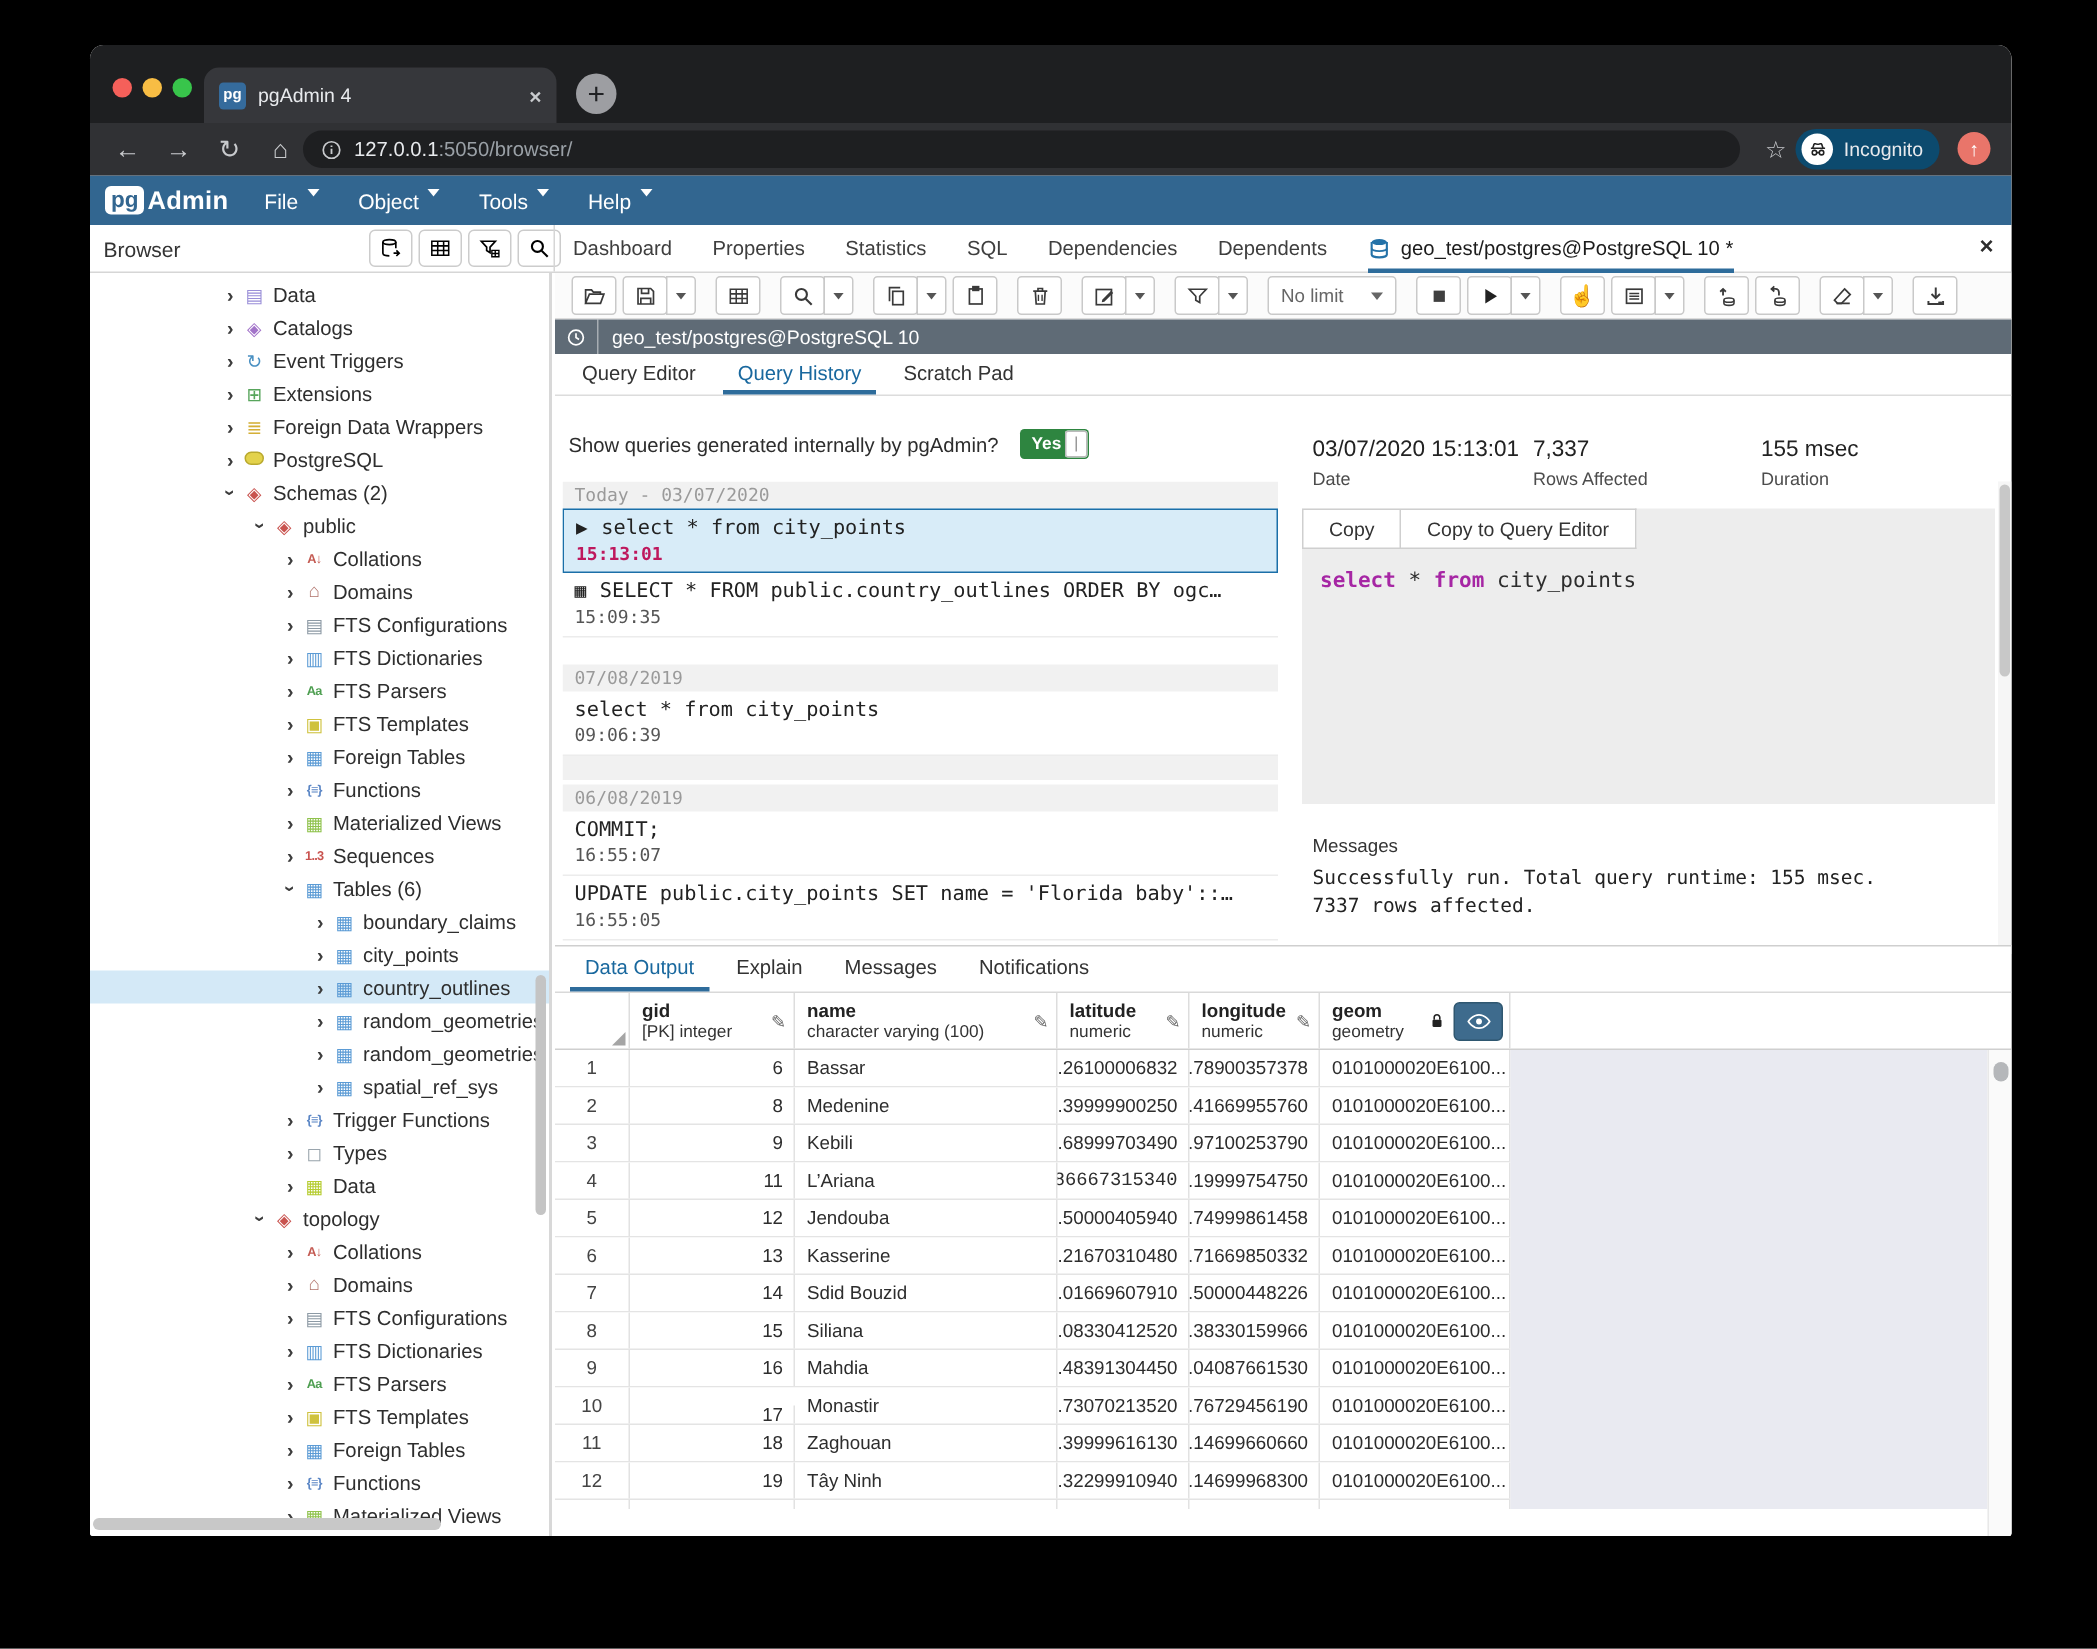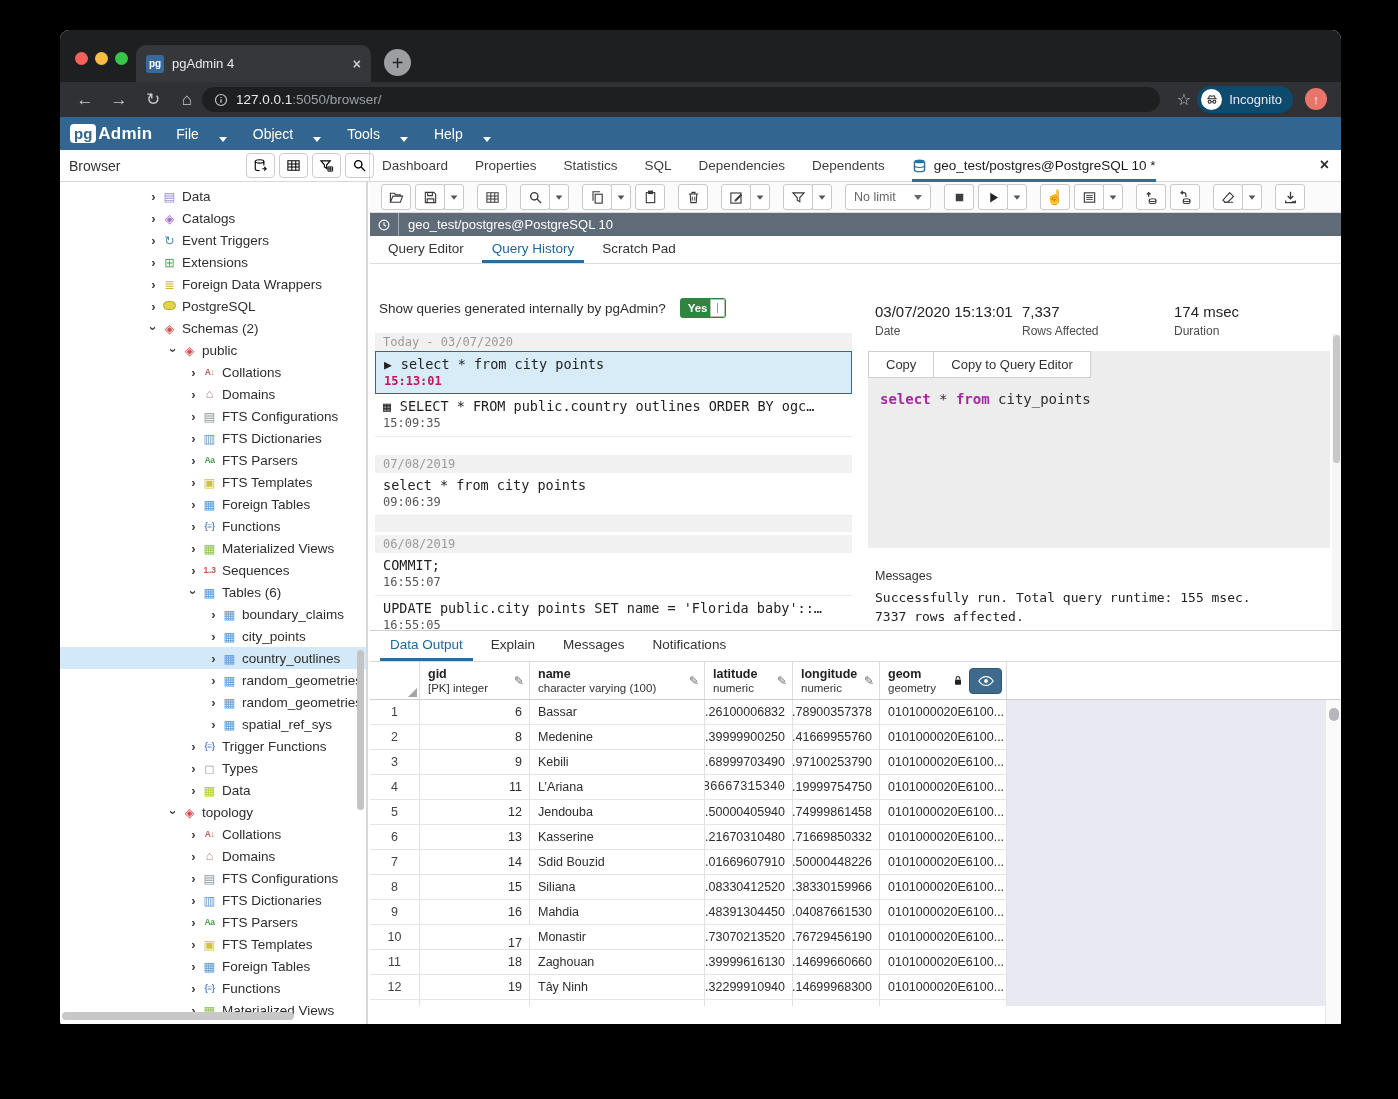--- a/index.html
+++ b/index.html
@@ -23,21 +23,21 @@
   .incog{position:absolute;right:48px;top:4px;height:27px;background:#0c4a6e;border-radius:14px;display:flex;align-items:center;gap:7px;padding:0 11px 0 4px;color:#e8eaed;font-size:13px}
   .incog-circ{width:21px;height:21px;border-radius:50%;background:#fff;display:flex;align-items:center;justify-content:center}
   .incog-circ svg{width:14px;height:14px}
   .updbtn{position:absolute;right:14px;top:6px;width:22px;height:22px;border-radius:50%;background:#e9756a;color:#fff;display:flex;align-items:center;justify-content:center;font-size:13px;font-weight:bold}
   
   .appbar{height:33px;background:var(--header_blue,#326690);display:flex;align-items:center;color:#fff}
   .logo{margin-left:10px;display:flex;align-items:center}
   .logo-pg{background:#fff;color:var(--header_blue,#326690);font-weight:bold;border-radius:4px;padding:0 4px;font-size:15px;line-height:19px}
   .logo-admin{font-weight:bold;font-size:17px;margin-left:2px;letter-spacing:.2px}
   .menus{display:flex;margin-left:24px}
-  .menu-item{margin-right:26px;font-size:14px;display:flex;align-items:flex-end;gap:20px}
+  .menu-item{margin-right:26px;font-size:14px;display:flex;align-items:flex-start;gap:6px}
   .car{width:0;height:0;border-left:4px solid transparent;border-right:4px solid transparent;border-top:5px solid currentColor;display:inline-block}
   
   .subbar{height:32px;background:#fff;border-bottom:1px solid #d6d6d6;position:relative}
   .browser-title{position:absolute;left:9px;top:8px;font-size:14px;color:#333}
   .bicons{position:absolute;left:186px;top:3px;display:flex;gap:4px}
   .bibtn{width:29px;height:25px;border:1px solid #ccc;border-radius:4px;background:#fff;display:flex;align-items:center;justify-content:center}
   .bibtn svg{width:15px;height:15px}
   .subdiv{position:absolute;left:309px;top:0;bottom:0;width:1px;background:#d6d6d6}
   .mtabs{position:absolute;left:322px;top:0;bottom:-1px;display:flex;gap:27px}
   .mtab{display:flex;align-items:center;gap:7px;font-size:13.5px;color:#3e3e3e;border-bottom:3px solid transparent;padding-top:1px}
@@ -67,21 +67,21 @@
   .tbn.seg .car{transform:scale(.85)}
   .tgroup .tbn:not(:first-child):not(.seg){margin-left:4px}
   .tselect{height:26px;width:86px;border:1px solid #c9c9c9;background:#fff;border-radius:3px;display:flex;align-items:center;justify-content:space-between;padding:0 8px;color:#666;font-size:12.5px}
   .connbar{height:23px;background:#5f6b76;display:flex;align-items:center;color:#fff;font-size:13px}
   .connclock{width:29px;align-self:stretch;display:flex;align-items:center;justify-content:center;border-right:1px solid rgba(255,255,255,.45)}
   .connclock svg{width:14px;height:14px}
   .connlabel{margin-left:9px}
   .qtabs{height:28px;border-bottom:1px solid #dcdcdc;display:flex;padding-left:8px;gap:8px}
   .qtab{padding:0 10px;font-size:13.5px;color:#333;display:flex;align-items:center;border-bottom:3px solid transparent}
   .qtab.active{color:#19689e;border-bottom-color:var(--underline,#2e6c9b)}
-  .qsection{position:absolute;left:0;top:100px;right:0;height:366px}
+  .qsection{position:absolute;left:0;top:88px;right:0;height:366px}
   .toggle-row{position:absolute;left:9px;top:16px;display:flex;align-items:center;font-size:13.5px;color:#2d2d2d}
   .toggle{margin-left:14px;width:46px;height:20px;background:var(--green,#2e8540);border-radius:3px;position:relative;color:#fff;font-size:11.5px;font-weight:bold;display:flex;align-items:center;padding-left:8px}
   .knob{position:absolute;right:1px;top:1px;width:15px;height:18px;background:#fff;border-radius:2px;box-shadow:inset 0 0 0 1px #bbb}
   .knob::after{content:"";position:absolute;left:7px;top:4px;width:1px;height:10px;background:#999}
   .histlist{position:absolute;left:5px;top:51px;width:477px;height:315px;overflow:hidden;background:#fff}
   .hdate{height:18px;background:#f1f1f1;color:#9a9a9a;font-family:"DejaVu Sans Mono",monospace;font-size:12px;display:flex;align-items:center;padding-left:8px}
   .hgap{height:18px}
   .hband{height:16px;background:#f1f1f1;margin-bottom:3px}
   .hentry{border-bottom:1px solid #ececec;padding:3px 0 2px;height:43px}
   .hentry.sel{background:#d8ecf8;border:1px solid var(--sel_border,#1b6fa8)}
@@ -732,21 +732,21 @@
         <div class="metrics">
           <div class="mcol1">
             <div class="mval">03/07/2020 15:13:01</div>
             <div class="mlab">Date</div>
           </div>
           <div class="mcol2">
             <div class="mval">7,337</div>
             <div class="mlab">Rows Affected</div>
           </div>
           <div>
-            <div class="mval">174 msec</div>
+            <div class="mval">155 msec</div>
             <div class="mlab">Duration</div>
           </div>
         </div>
 
         <div class="sqlbox">
           <div class="copybtns">
             <button class="cbtn">Copy</button>
             <button class="cbtn">Copy to Query Editor</button>
           </div>
           <div class="sqltext" id="sqltext"><span class="kw">select</span><span> * </span><span class="kw">from</span><span> city_points</span></div>

